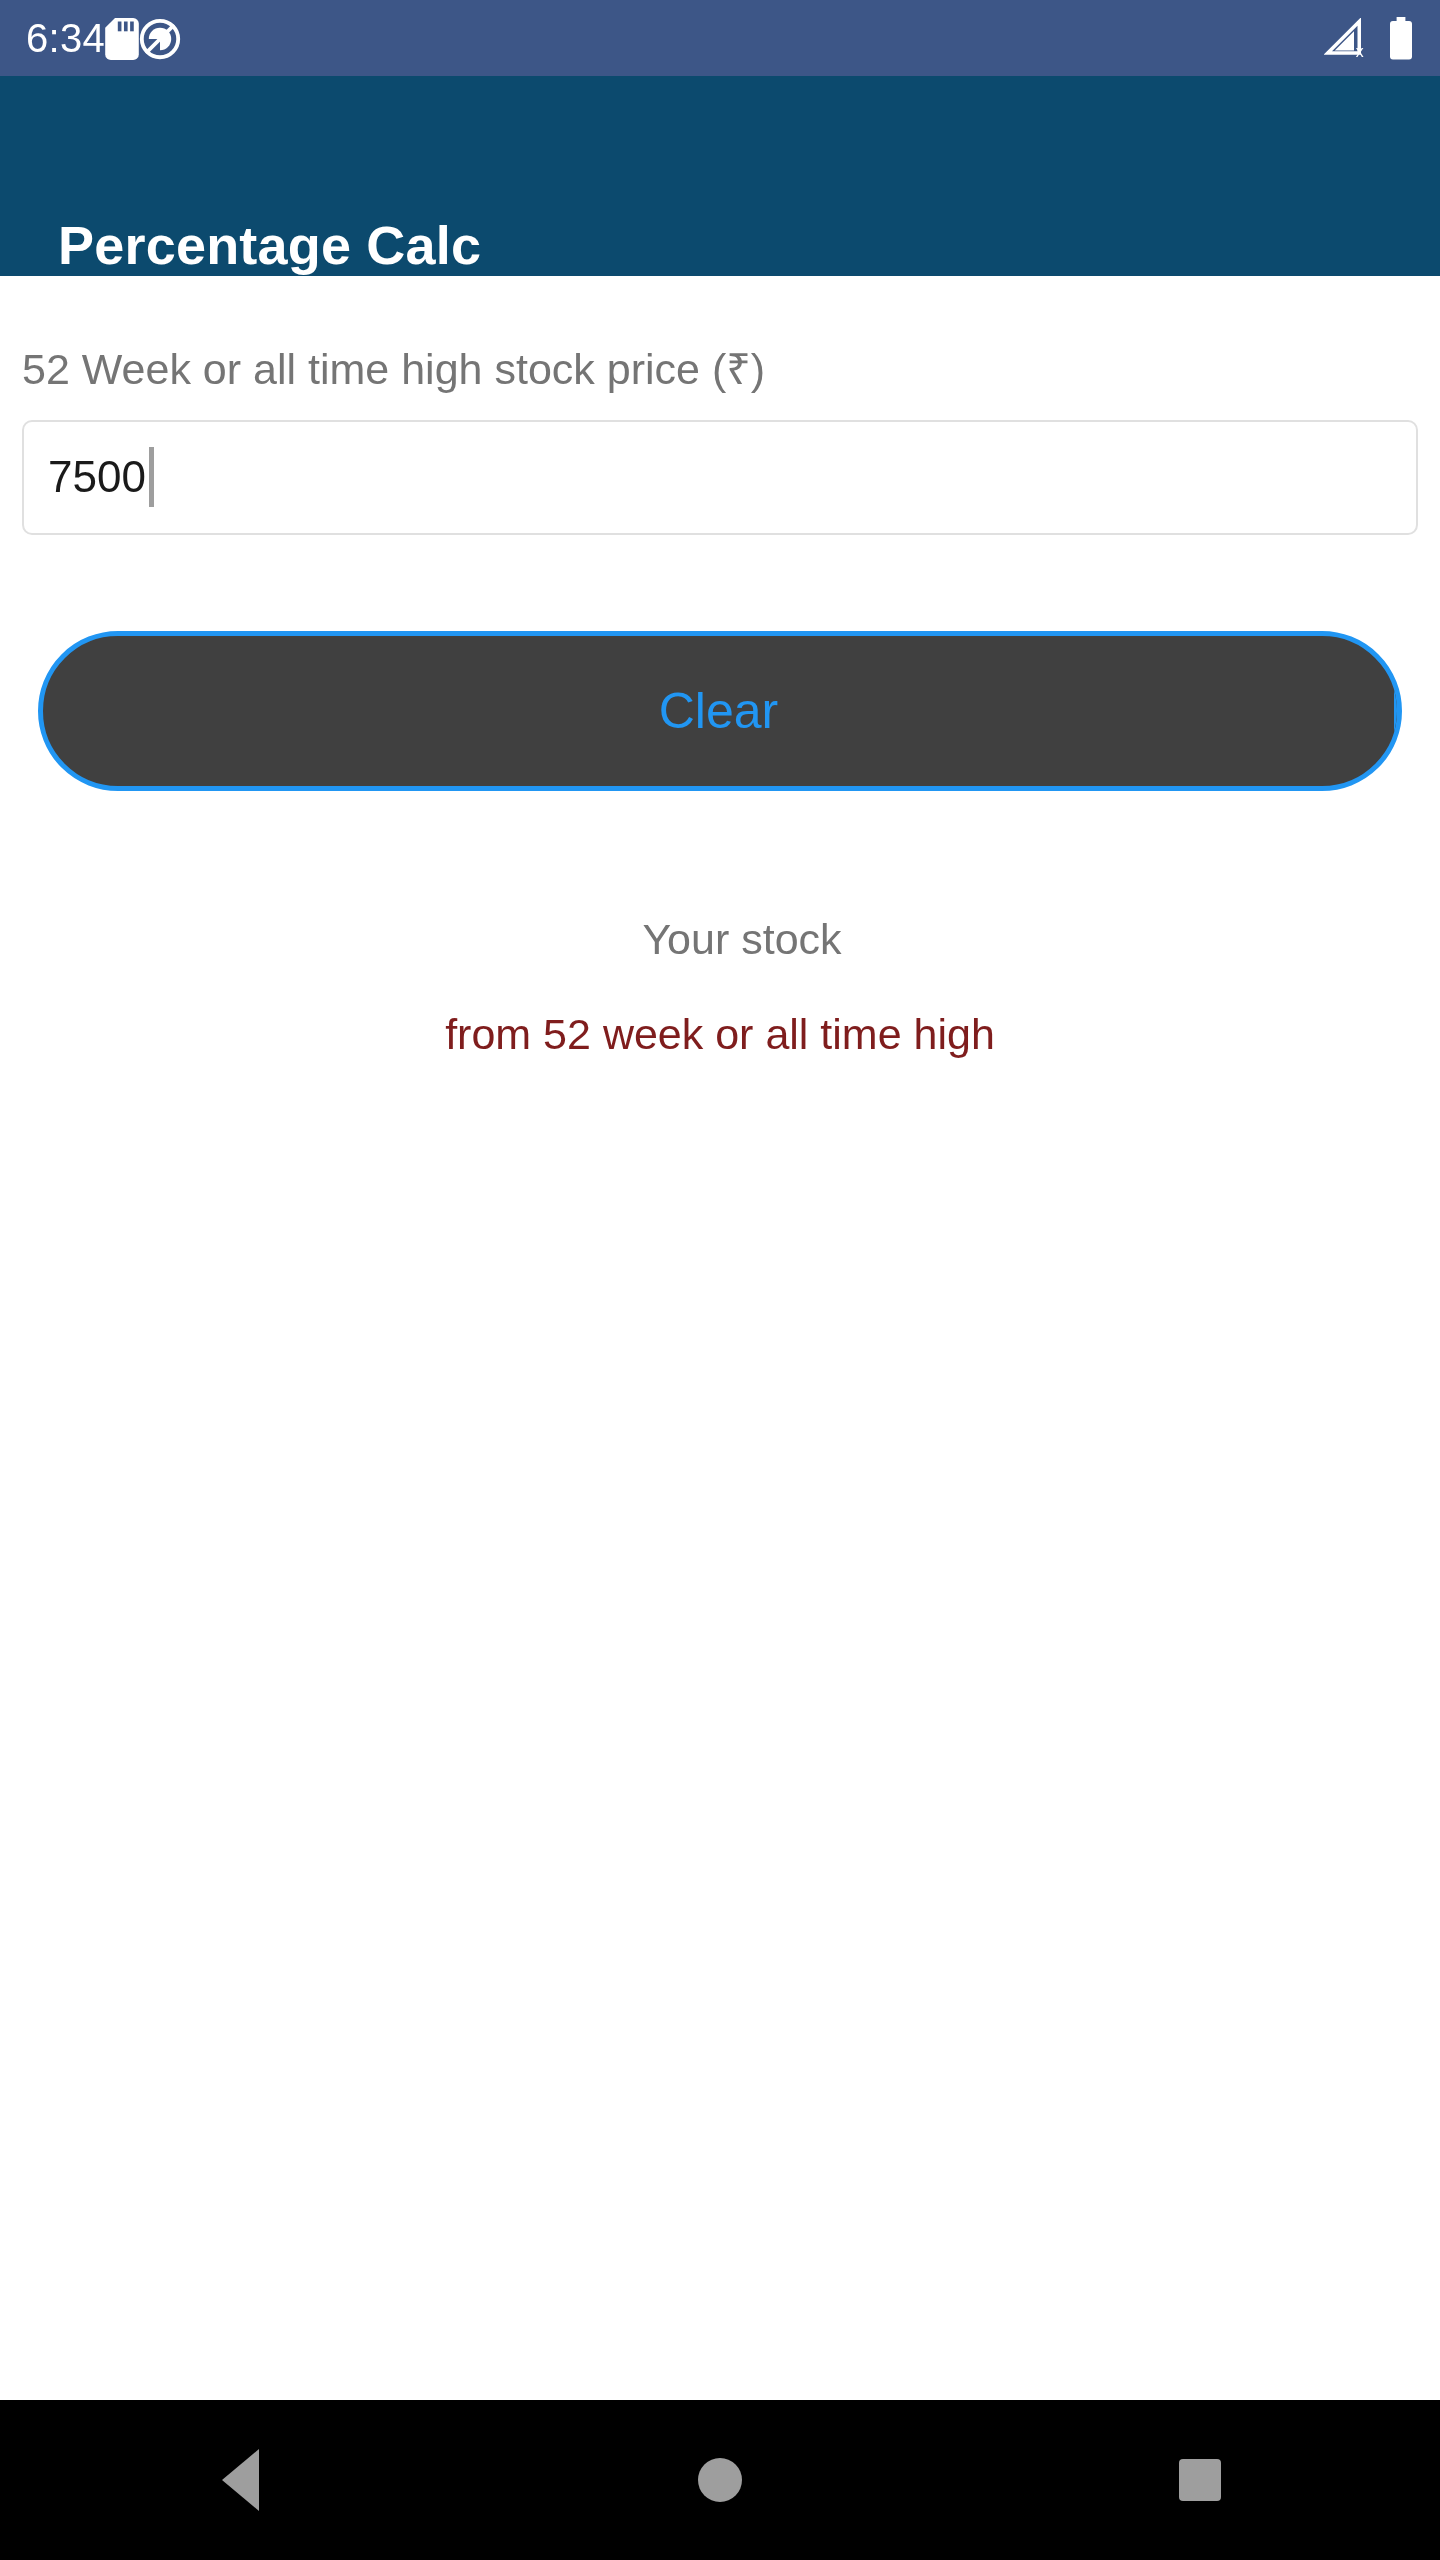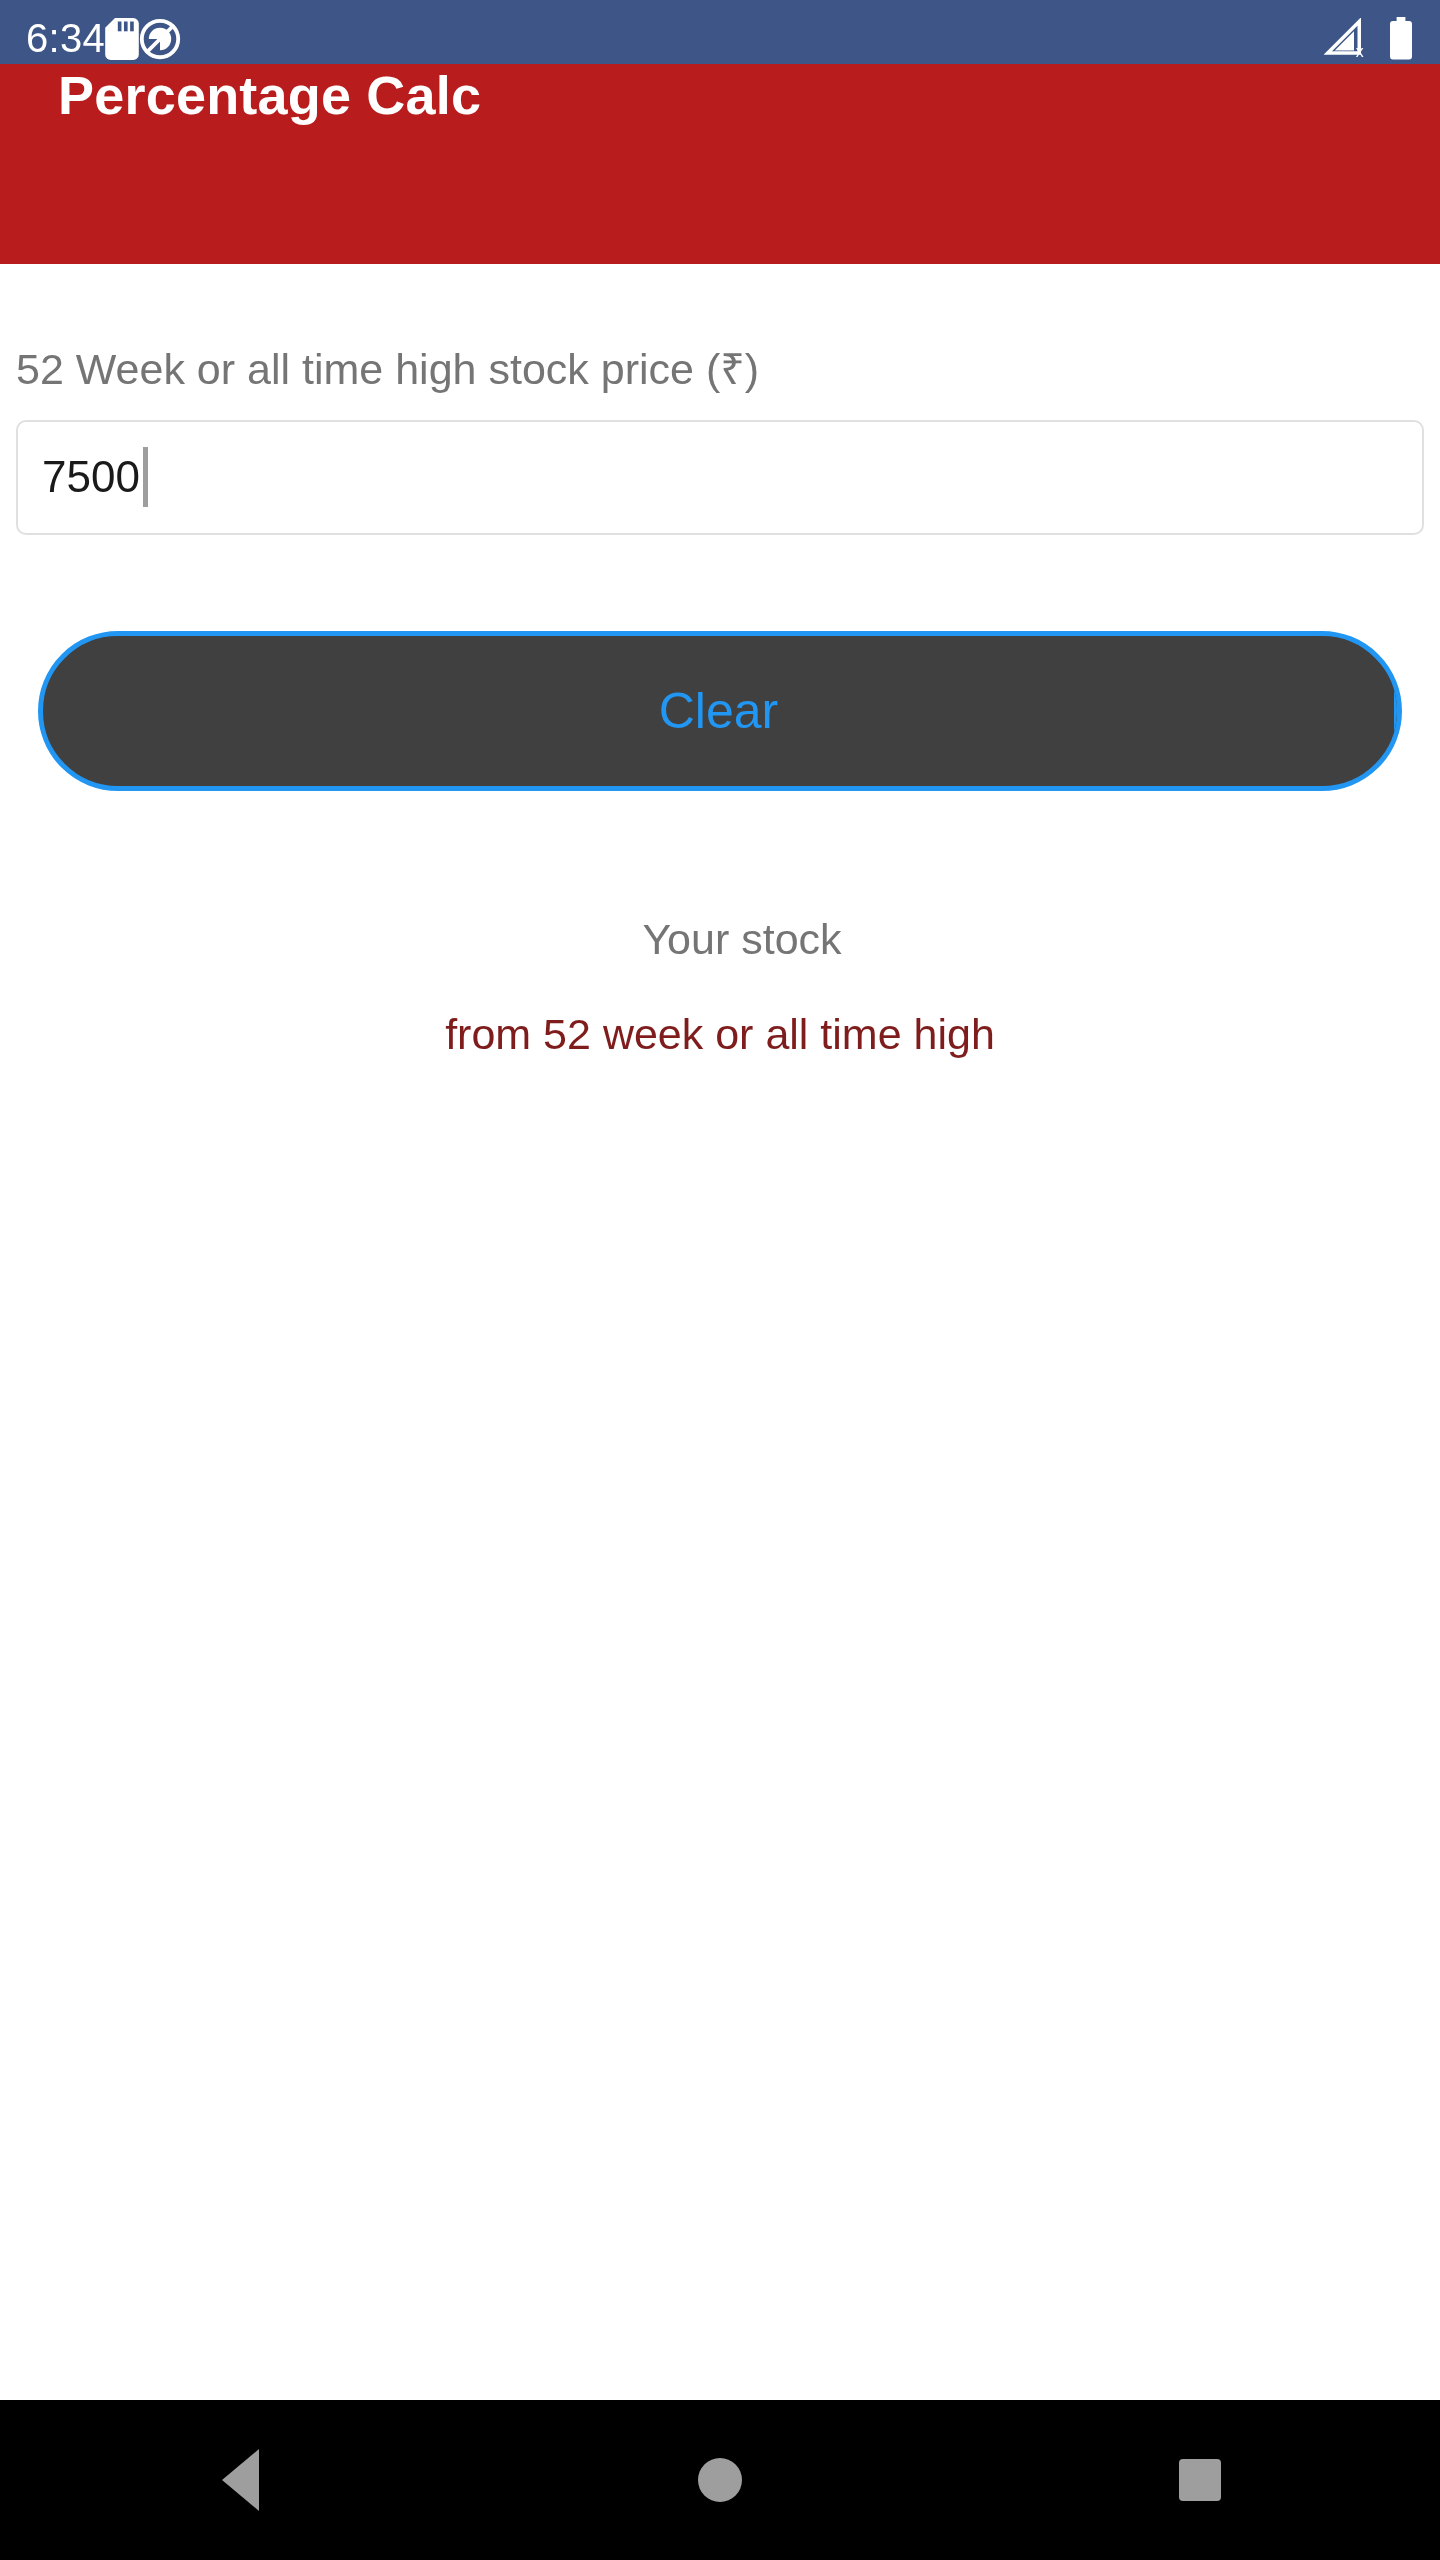--- a/index.html
+++ b/index.html
@@ -18,29 +18,29 @@
     background:#3d5party; background:#3d5687;
     display:flex; align-items:center; padding:0 26px;
   }
   .status-left { display:flex; align-items:flex-start; }
   .status-right { margin-left:auto; display:flex; align-items:center; gap:18px; }
   .clock { color:#ffffff; font-size:40px; line-height:1; letter-spacing:0.3px; }
   .sicon { display:inline-flex; align-items:center; justify-content:center; }
 
   
   .app-bar {
-    position:absolute; top:64px; left:0; width:1440px; height:200px;
-    background:#b91c1c; display:flex; align-items:flex-start; padding-left:58px;
+    position:absolute; top:76px; left:0; width:1440px; height:200px;
+    background:#0c4a6e; display:flex; align-items:flex-end; padding-left:58px;
   }
   .app-title { color:#ffffff; font-size:54px; font-weight:700; letter-spacing:0.2px; }
 
   
   .content { position:absolute; top:278px; left:0; width:1440px; bottom:160px; background:#ffffff; }
 
-  .field-block { padding:0 16px; }
+  .field-block { padding:0 22px; }
   .field-label {
     color:#757575; font-size:43px; font-weight:400; line-height:1.2;
   }
   .text-input {
     margin-top:24px; height:115px; width:100%;
     border:2px solid #e0e0e0; border-radius:10px; background:#ffffff;
     display:flex; align-items:center; padding:0 24px;
   }
   .input-value { color:#1a1a1a; font-size:44px; line-height:1; }
   .caret {

